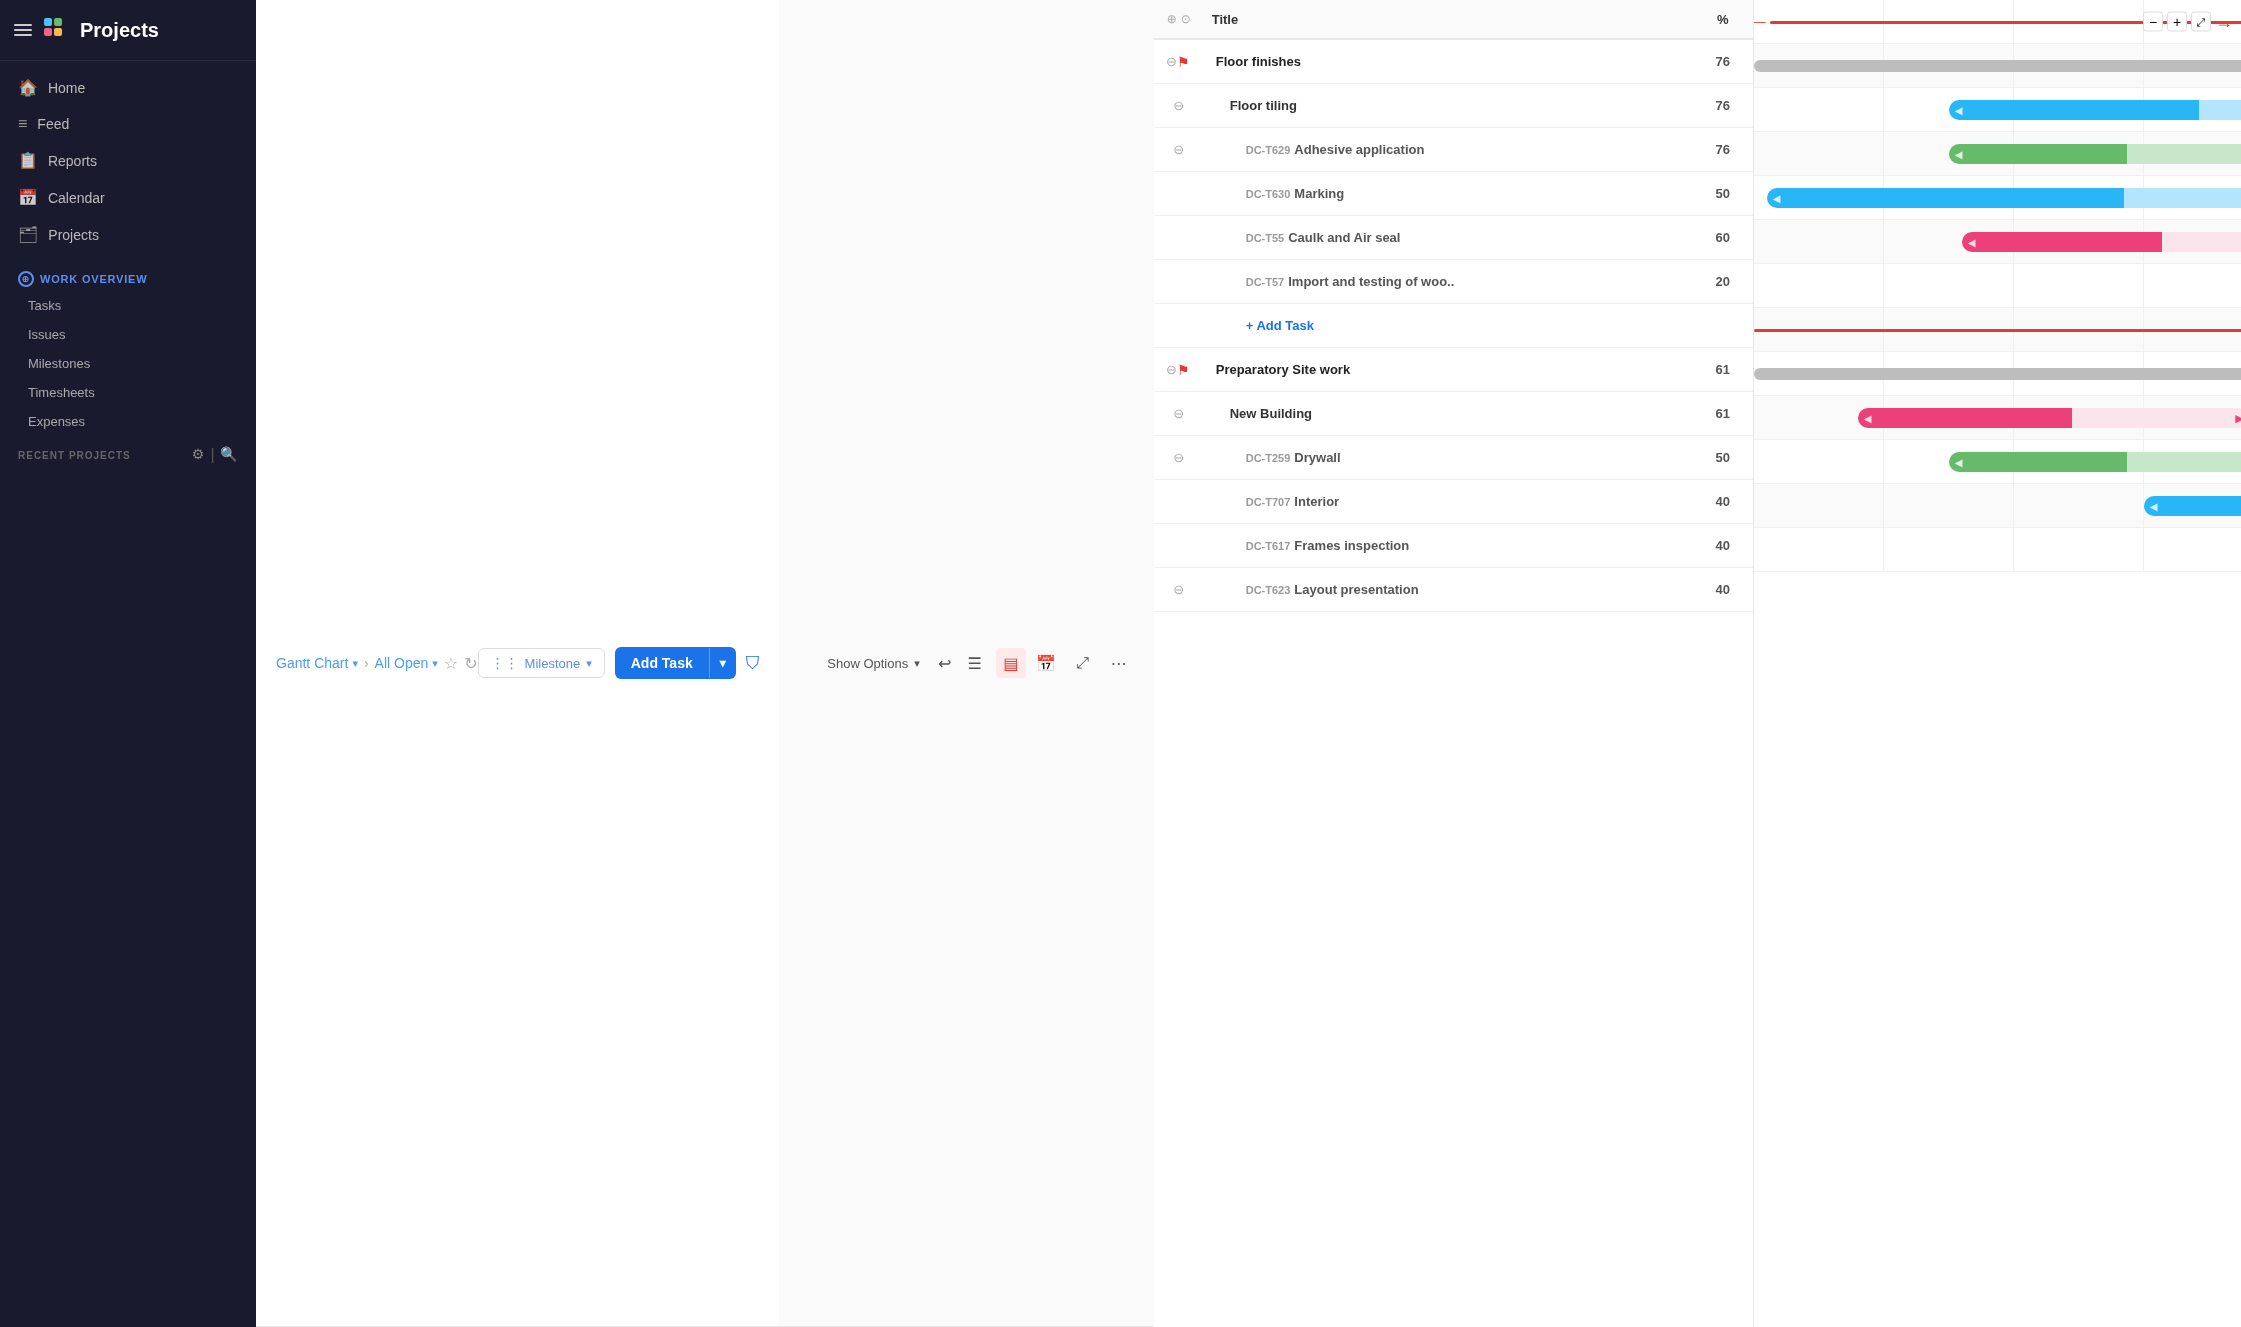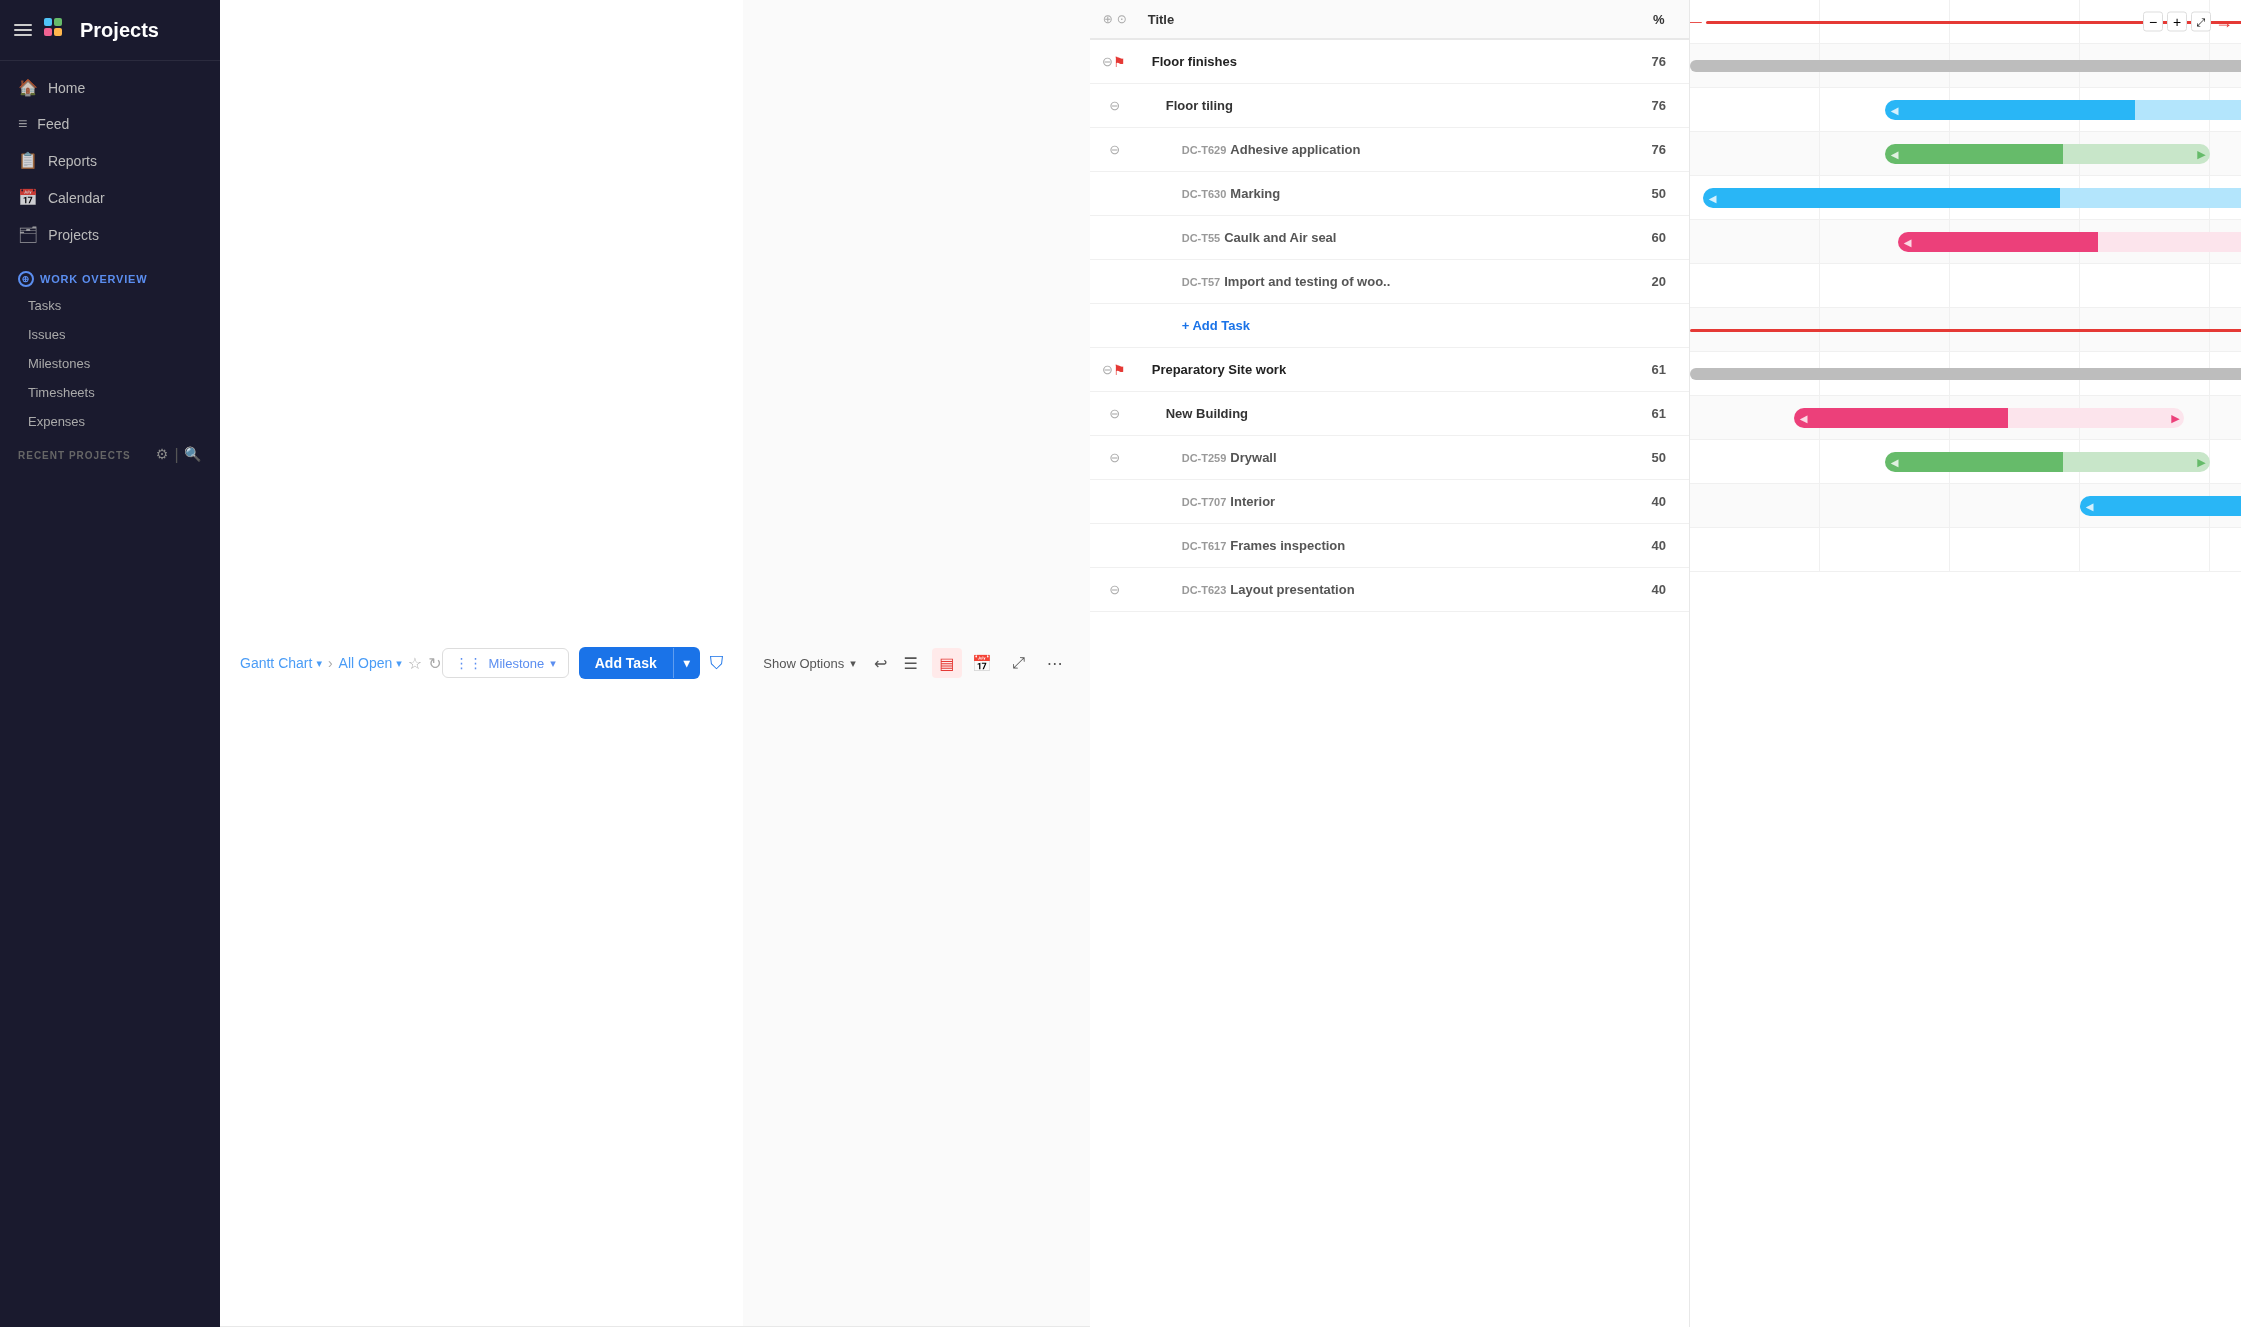--- a/index.html
+++ b/index.html
@@ -1,20 +1,20 @@
 <!DOCTYPE html>
 <html><head>
   <meta charset="utf-8">
   <style>
     * { box-sizing: border-box; margin: 0; padding: 0; }
     body { font-family: -apple-system, BlinkMacSystemFont, 'Segoe UI', sans-serif; display: flex; height: 100vh; overflow: hidden; background: #f5f5f5; }
 
     
     .sidebar {
-      width: 220px;
+      width: 256px;
       background: #1a1a2e;
       color: #ccc;
       display: flex;
       flex-direction: column;
       flex-shrink: 0;
       height: 100vh;
       overflow-y: auto;
     }
     .sidebar-header {
       display: flex;
@@ -99,21 +99,21 @@
 
     
     .toolbar {
       display: flex; align-items: center; justify-content: space-between;
       padding: 8px 20px; border-bottom: 1px solid #e8e8e8; background: #fafafa; flex-shrink: 0;
     }
     .toolbar-left { display: flex; align-items: center; gap: 10px; }
     .show-options-btn {
       display: flex; align-items: center; gap: 6px;
       font-size: 13px; color: #555; cursor: pointer; font-weight: 500;
-      border: none; background: none;
+      border: none; background: none; margin-left: 28px;
     }
     .toolbar-right { display: flex; align-items: center; gap: 6px; }
     .toolbar-icon-btn {
       width: 30px; height: 30px; display: flex; align-items: center; justify-content: center;
       border-radius: 4px; cursor: pointer; color: #555; font-size: 16px;
       border: none; background: none;
     }
     .toolbar-icon-btn.active { color: #e53935; background: #ffeaea; }
 
     

